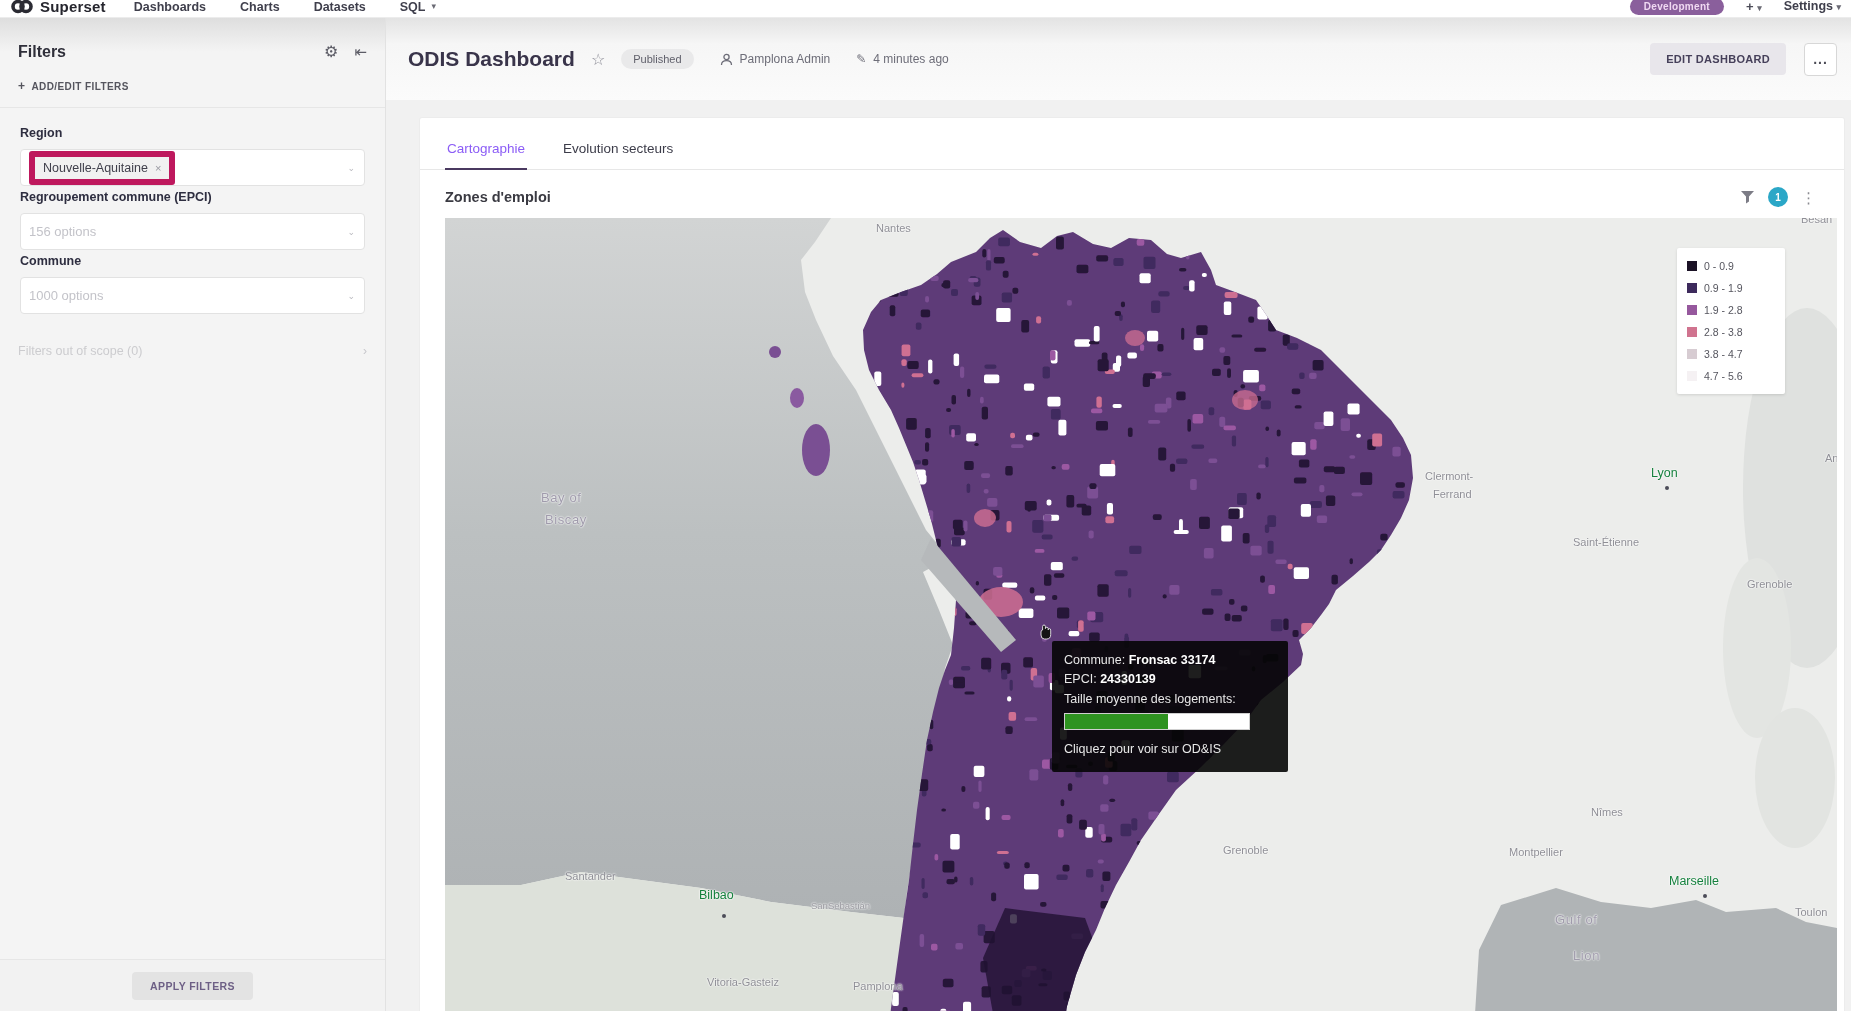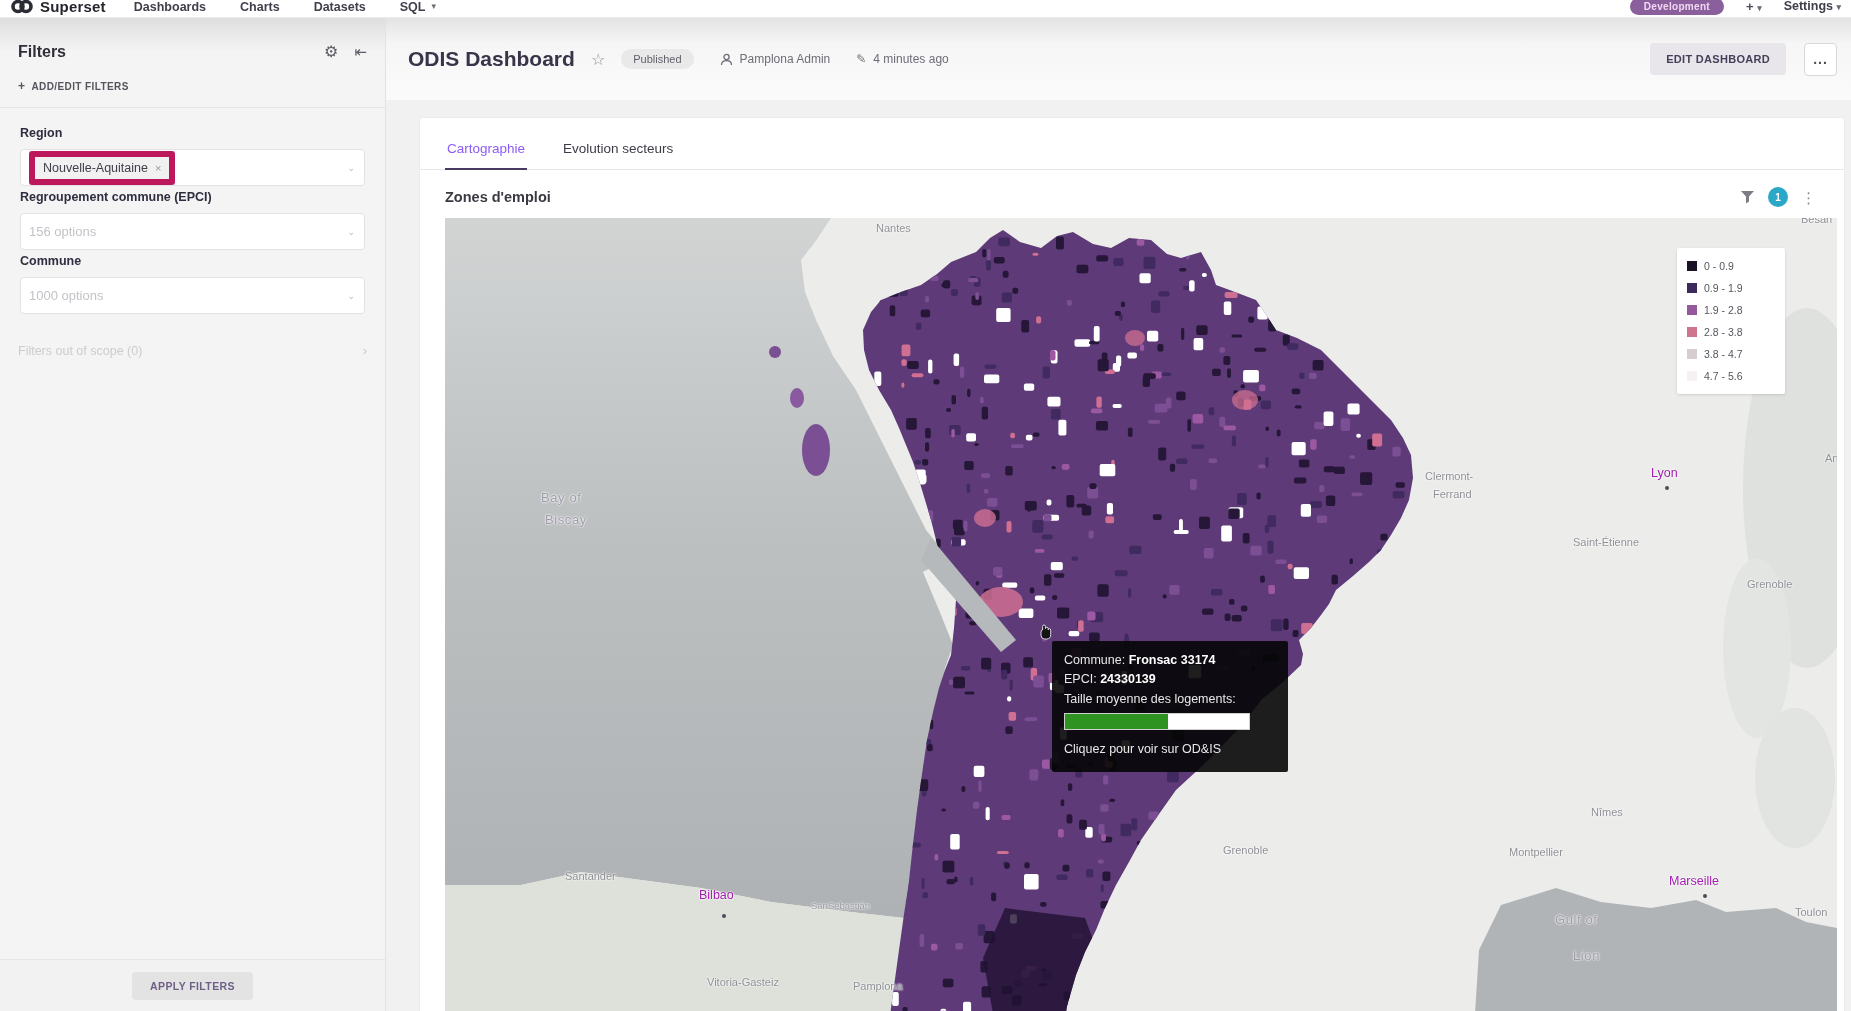--- a/index.html
+++ b/index.html
@@ -89,21 +89,21 @@
                  font-size:10px; font-weight:bold; display:flex; align-items:center;
                  justify-content:center; cursor:pointer; }
   .kebab { font-size:15px; color:#8b8b92; letter-spacing:0; cursor:pointer; line-height:1; }
 
   
   .map { position:absolute; left:25px; top:100px; width:1392px; height:860px; overflow:hidden;
          background:#ecedeb; cursor:grab; }
   .map svg.base { position:absolute; left:0; top:0; }
   .map-label { position:absolute; white-space:nowrap; color:#8f8f96; font-size:11px;
                text-shadow:0 0 2px #fff, 0 0 2px #fff; pointer-events:none; }
-  .map-label.city-lg { font-size:12.5px; color:#a21caf; }
+  .map-label.city-lg { font-size:12.5px; color:#15803d; }
   .map-label.city-sm { font-size:9.5px; color:#9a9aa0; }
   .map-label.water { font-size:13px; color:#a09bac; letter-spacing:.6px; }
   .city-dot { position:absolute; width:4px; height:4px; border-radius:50%; background:#4c4c58; }
 
   .legend { position:absolute; left:1232px; top:30px; width:108px; background:#fff;
             border-radius:2px; box-shadow:0 1px 3px rgba(0,0,0,.12); padding:12px 10px; }
   .legend-item { display:flex; align-items:center; gap:7px; margin-bottom:10px; }
   .legend-item:last-child { margin-bottom:0; }
   .legend-swatch { width:10px; height:10px; }
   .legend-label { font-size:10.5px; color:#55555e; }

